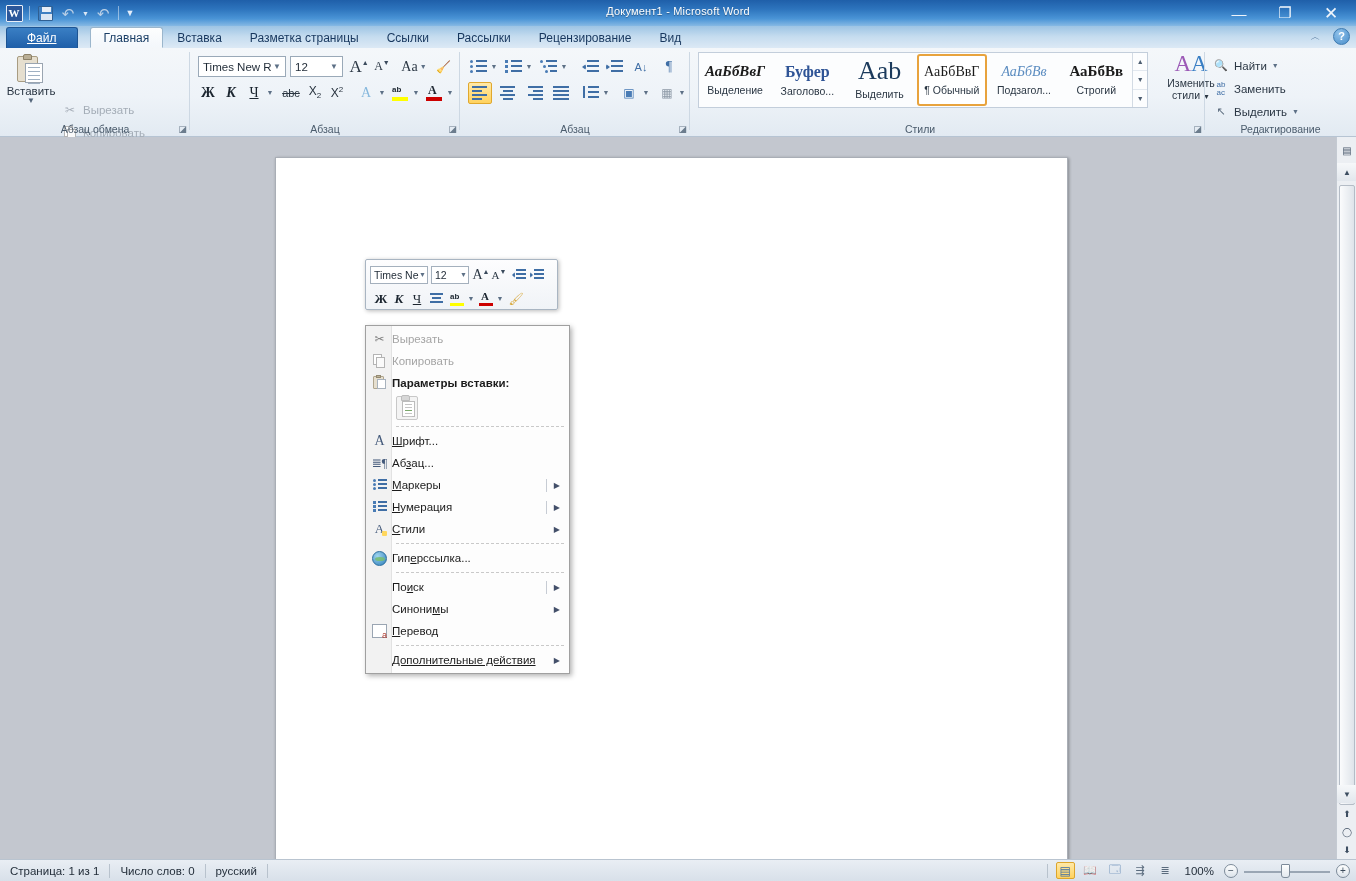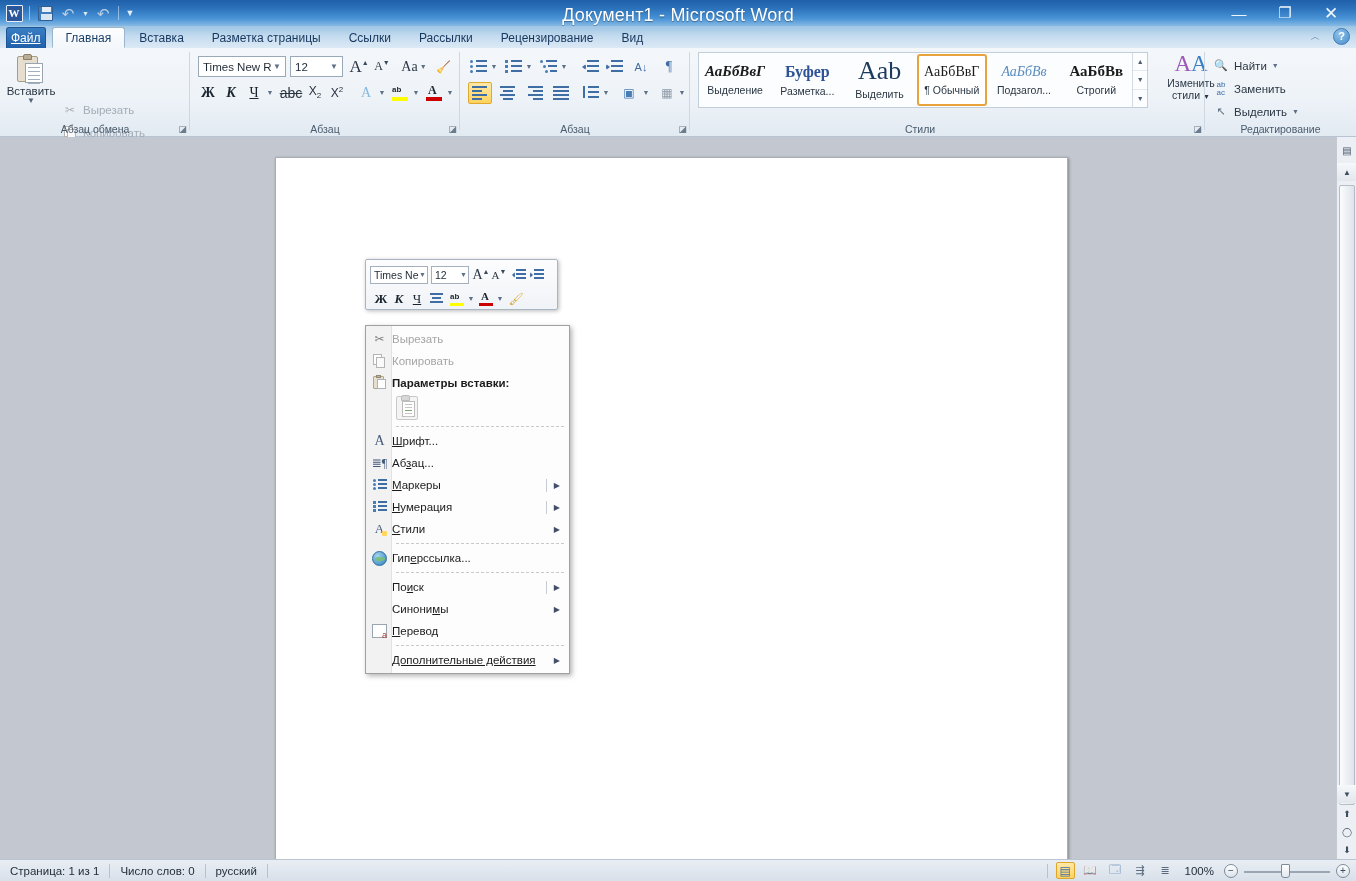--- a/index.html
+++ b/index.html
@@ -30,42 +30,42 @@
   .save-ico { width: 15px; height: 15px; background: #3f7fc1; border: 1px solid #2f5f92; border-radius: 1px; position: relative; }
   .save-ico:before { content: ""; position: absolute; left: 3px; top: 0; width: 9px; height: 5px; background: #e8eef6; }
   .save-ico:after { content: ""; position: absolute; left: 2px; bottom: 0; width: 11px; height: 6px; background: #dbe6f3; }
   .undo-arrow { color: #b9cfe6; font-size: 15px; line-height: 1; }
   .redo-arrow { color: #b9cfe6; font-size: 15px; line-height: 1; transform: scaleX(-1); }
   .tiny-caret { color: #dce8f5; font-size: 7px; }
   .qat-more { color: #e4eefb; font-size: 9px; line-height: 1; }
 
   .win-title {
     position: absolute; top: 5px; left: 0; width: 1356px; text-align: center;
-    color: #ffffff; font-size: 18px; letter-spacing: .2px;
+    color: #ffffff; font-size: 11px; letter-spacing: .2px;
     text-shadow: 0 1px 1px rgba(0,0,0,.35);
   }
   .wbtns { position: absolute; top: 0; right: 4px; height: 26px; display: flex; align-items: center; gap: 20px; padding-right: 8px; }
   .wbtn { width: 26px; height: 20px; color: #eef4fb; font-size: 15px; display: flex; align-items: center; justify-content: center; cursor: default; }
   .wbtn.close { font-size: 17px; }
 
   
   .tabsrow {
     position: absolute; top: 26px; left: 0; width: 1356px; height: 22px;
     background: linear-gradient(to bottom, #9dc4e4 0%, #c5dcef 48%, #dce9f5 100%);
   }
   .tabs { position: absolute; left: 6px; top: 0; display: flex; align-items: flex-end; height: 22px; }
   .tab {
     height: 21px; padding: 0 13px; font-size: 12px; color: #17375e;
     display: flex; align-items: center; border-radius: 3px 3px 0 0;
     border: 1px solid transparent; border-bottom: none;
   }
   .tab.file {
     background: linear-gradient(to bottom, #3a7fc4, #1f5fa9);
     color: #ffffff; border: 1px solid #1d5493; border-bottom: none;
-    padding: 0 4px; margin-right: 6px; text-decoration: underline;
+    padding: 0 20px; margin-right: 12px; text-decoration: underline;
   }
   .tab.active {
     background: linear-gradient(to bottom, #fdfefe, #f3f7fb);
     border: 1px solid #9bb6cc; border-bottom: 1px solid #f4f7fa;
     color: #1b3f66;
   }
   .help-row { position: absolute; right: 6px; top: 2px; display: flex; gap: 9px; align-items: center; }
   .ribchev { width: 17px; height: 17px; border-radius: 2px; display: flex; align-items: center; justify-content: center; color: #4b6f96; font-size: 10px; }
   .helpbtn {
     width: 17px; height: 17px; border-radius: 50%;
@@ -115,21 +115,21 @@
     border: 1px solid #9aa9b8; display: flex; align-items: center;
     padding: 0 2px 0 4px; font-size: 11.5px; color: #1f2a36;
   }
   .combo .cv { flex: 1; overflow: hidden; white-space: nowrap; }
   .combo .cc { color: #5d7086; font-size: 8px; padding: 0 2px; }
   .ic-btn { position: absolute; width: 22px; height: 21px; display: flex; align-items: center; justify-content: center; border-radius: 2px; }
   .ic-btn.sel { background: linear-gradient(to bottom,#ffe9a8,#ffd25e); border: 1px solid #e0a82e; }
   .bold-zh { font-family: "Liberation Serif", serif; font-weight: bold; font-size: 14px; color: #1c2630; }
   .ital-k { font-family: "Liberation Serif", serif; font-style: italic; font-weight: bold; font-size: 14px; color: #1c2630; }
   .under-ch { font-family: "Liberation Serif", serif; font-size: 14px; color: #1c2630; text-decoration: underline; }
-  .strike-abc { font-size: 14px; color: #2a3540; text-decoration: line-through; }
+  .strike-abc { font-size: 11px; color: #2a3540; text-decoration: line-through; }
   .sub-x { font-size: 12px; color: #2a3540; }
   .sub-x sub, .sub-x sup { font-size: 8px; }
   .caret-sm { font-size: 7px; color: #5d7086; }
 
   .aa-big { font-family: "Liberation Serif", serif; font-size: 17px; color: #2b3744; }
   .aa-sm { font-family: "Liberation Serif", serif; font-size: 12px; color: #2b3744; }
   .up-tri { font-size: 7px; color: #3a4a5c; position: relative; top: -4px; }
   .dn-tri { font-size: 7px; color: #3a4a5c; position: relative; top: -4px; }
 
   .hl-ico { position: relative; width: 16px; height: 16px; }
@@ -553,21 +553,21 @@
     </div>
 
     <div class="group" style="left:690px; width:515px;">
       <div class="stylebox" style="left:8px; width:450px;">
         <div class="stylecell">
           <div class="sprev" style="font-style:italic; font-weight:bold; font-size:15px; color:#1b1b1b;">АаБбВвГ</div>
           <div class="slabel">Выделение</div>
         </div>
         <div class="stylecell">
           <div class="sprev" style="font-weight:bold; font-size:16px; color:#2f5496;">Буфер</div>
-          <div class="slabel">Разметка...</div>
+          <div class="slabel">Заголово...</div>
         </div>
         <div class="stylecell">
           <div class="sprev" style="font-size:26px; color:#1b3a5c; line-height:.85;">Аab</div>
           <div class="slabel">Выделить</div>
         </div>
         <div class="stylecell sel">
           <div class="sprev" style="font-size:14px; color:#1b1b1b;">АаБбВвГ</div>
           <div class="slabel">¶ Обычный</div>
         </div>
         <div class="stylecell">

